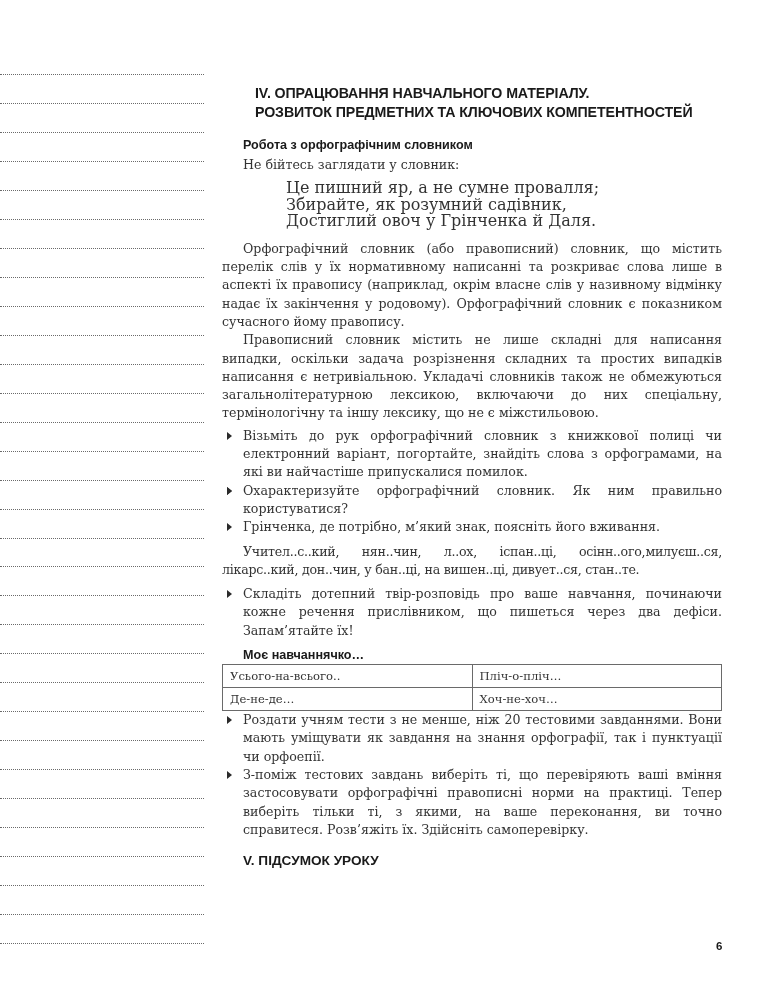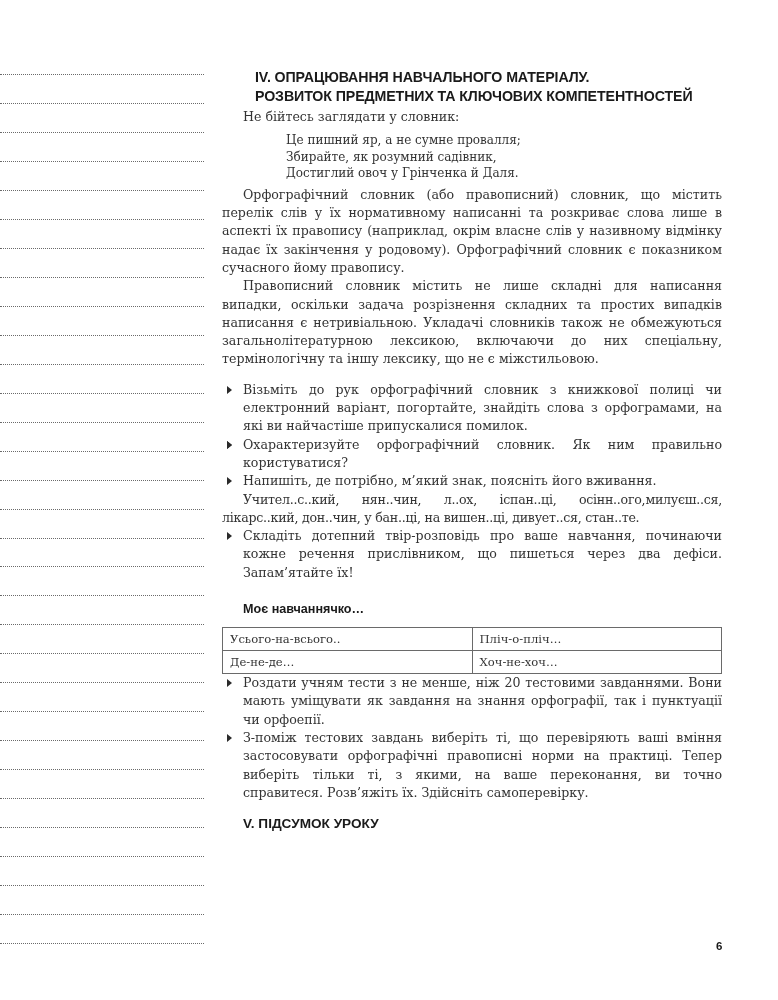--- a/index.html
+++ b/index.html
@@ -14,45 +14,45 @@
 
     .content {
       position: absolute; left: 222px; top: 68px; width: 500px;
       font-family: "DejaVu Serif", "Liberation Serif", serif;
       font-size: 12.6px; line-height: 18.3px; color: #333;
     }
 
     .section-heading {
       font-family: "Liberation Sans", "DejaVu Sans", sans-serif;
       font-weight: bold; font-size: 14.2px; line-height: 19px;
-      color: #1a1a1a; padding-left: 33px; letter-spacing: -0.1px;
+      color: #1a1a1a; padding-left: 33px; letter-spacing: -0.1px; margin-top: 16px;
     }
     .sub-heading {
       font-family: "Liberation Sans", "DejaVu Sans", sans-serif;
       font-weight: bold; font-size: 12.6px; line-height: 17px;
       color: #1a1a1a; padding-left: 21px;
     }
     .plain { padding-left: 21px; }
 
-    .poem { padding-left: 64px; font-size: 12px; line-height: 16.5px; margin: 6px 0 4px 0; }
+    .poem { padding-left: 64px; font-size: 16px; line-height: 16.5px; margin: 6px 0 10px 0; }
     .poem div { white-space: nowrap; }
 
     .para { text-align: justify; text-indent: 21px; }
     .para-tight { letter-spacing: -0.25px; }
 
     ul.bullets { list-style: none; }
     ul.bullets li { position: relative; padding-left: 21px; text-align: justify; }
     ul.bullets li .bullet {
       position: absolute; left: 5px; top: 5px; width: 0; height: 0;
       border-top: 4px solid transparent; border-bottom: 4px solid transparent;
       border-left: 5px solid #2a2a2a;
     }
 
     table.words {
-      width: 500px; border-collapse: collapse; margin-top: 9px;
+      width: 500px; border-collapse: collapse; 
       font-size: 11.6px;
     }
     table.words td {
       border: 1.3px solid #6a6a6a; height: 23px; padding: 0 7px;
       width: 50%; color: #333;
     }
 
     .page-number {
       position: absolute; left: 716px; top: 940px;
       font-family: "Liberation Sans", "DejaVu Sans", sans-serif;
@@ -96,45 +96,46 @@
     <div class="margin-line" style="top: 943px;"></div>
   </div>
 
 <div class="content">
 
   <div class="section-heading">
     <div>IV. ОПРАЦЮВАННЯ НАВЧАЛЬНОГО МАТЕРІАЛУ.</div>
     <div>РОЗВИТОК ПРЕДМЕТНИХ ТА КЛЮЧОВИХ КОМПЕТЕНТНОСТЕЙ</div>
   </div>
 
+  <div class="sub-heading" style="margin-top:15px;">Робота з орфографічним словником</div>
   <div class="plain" style="margin-top:2px;">Не бійтесь заглядати у словник:</div>
 
   <div class="poem">
     <div>Це пишний яр, а не сумне провалля;</div>
     <div>Збирайте, як розумний садівник,</div>
     <div>Достиглий овоч у Грінченка й Даля.</div>
   </div>
 
   <p class="para">Орфографічний словник (або правописний) словник, що містить перелік слів у їх нормативному написанні та розкриває слова лише в аспекті їх правопису (наприклад, окрім власне слів у називному відмінку надає їх закінчення у родовому). Орфографічний словник є показником сучасного йому правопису.</p>
   <p class="para">Правописний словник містить не лише складні для написання випадки, оскільки задача розрізнення складних та простих випадків написання є нетривіальною. Укладачі словників також не обмежуються загальнолітературною лексикою, включаючи до них спеціальну, термінологічну та іншу лексику, що не є міжстильовою.</p>
 
-  <ul class="bullets" style="margin-top:12px;">
+  <ul class="bullets" style="margin-top:4px;">
     <li><span class="bullet"></span><span>Візьміть до рук орфографічний словник з книжкової полиці чи електронний варіант, погортайте, знайдіть слова з орфограмами, на які ви найчастіше припускалися помилок.</span></li>
     <li><span class="bullet"></span></li>
     <li><span class="bullet"></span><span>Охарактеризуйте орфографічний словник. Як ним правильно користуватися?</span></li>
-    <li><span class="bullet"></span><span>Напишіть, де потрібно, м’який знак, поясніть його вживання.</span></li>
+    <li><span class="bullet"></span><span>Грінченка, де потрібно, м’який знак, поясніть його вживання.</span></li>
   </ul>
 
-  <p class="para para-tight" style="">Учител..с..кий, нян..чин, л..ох, іспан..ці, осінн..ого,милуєш..ся, лікарс..кий, дон..чин, у бан..ці, на вишен..ці, дивует..ся, стан..те.</p>
+  <p class="para para-tight" style="margin-top:6px;">Учител..с..кий, нян..чин, л..ох, іспан..ці, осінн..ого,милуєш..ся, лікарс..кий, дон..чин, у бан..ці, на вишен..ці, дивует..ся, стан..те.</p>
 
-  <ul class="bullets" style="">
+  <ul class="bullets" style="margin-top:6px;">
     <li><span class="bullet"></span><span>Складіть дотепний твір-розповідь про ваше навчання, починаючи кожне речення прислівником, що пишеться через два дефіси. Запам’ятайте їх!</span></li>
   </ul>
 
-  <div class="sub-heading" style="margin-top:19px;">Моє навчаннячко…</div>
+  <div class="sub-heading" style="margin-top:7px;">Моє навчаннячко…</div>
 
   <table class="words">
     <tbody>
       <tr>
         <td>Усього-на-всього..</td>
         <td>Пліч-о-пліч…</td>
       </tr>
       <tr>
         <td>Де-не-де…</td>
         <td>Хоч-не-хоч…</td>

